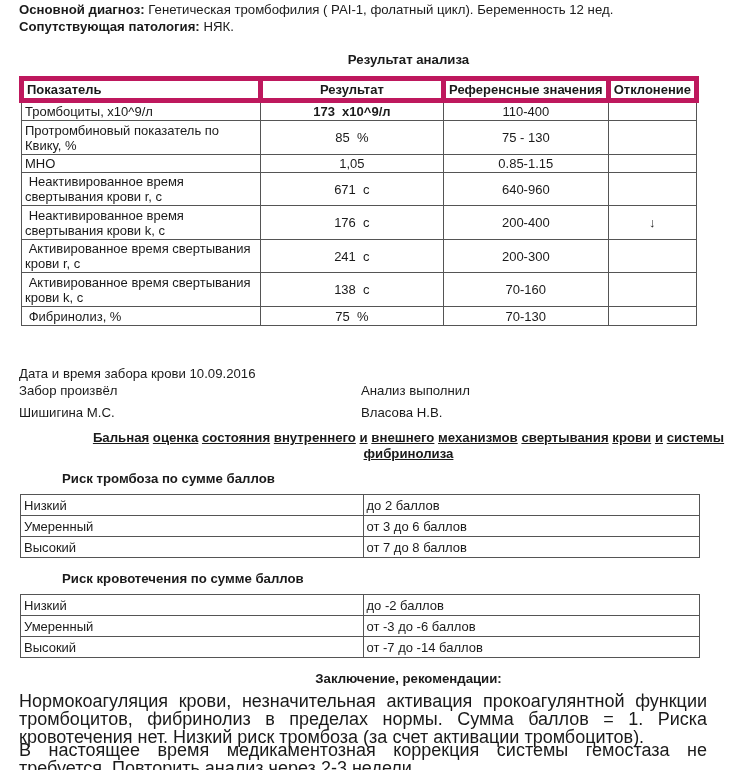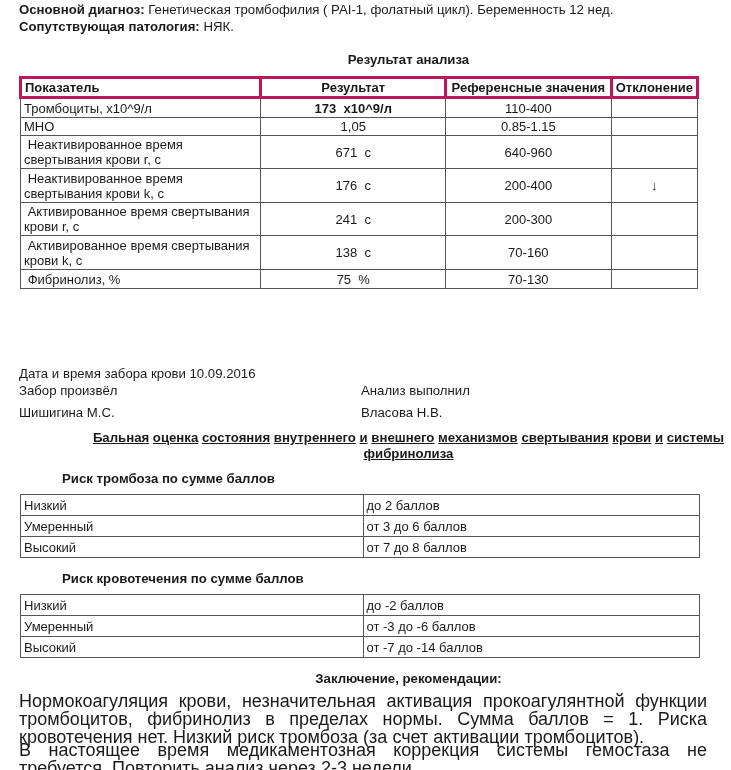--- a/index.html
+++ b/index.html
@@ -9,21 +9,21 @@
   }
   .abs { position: absolute; }
   .line { white-space: nowrap; font-size: 13.2px; }
   b { font-weight: bold; }
   .center { text-align: center; }
   .h-bold { font-weight: bold; font-size: 13.2px; padding-left: 43px; }
 
   table { border-collapse: collapse; position: absolute; }
   td { border: 1px solid #555; padding: 0 3px; font-size: 13px; line-height: 15px; vertical-align: middle; }
   .res td.c { text-align: center; }
-  .res th { border: 3px solid #be185d; font-weight: bold; font-size: 13px; padding: 0 3px; height: 17px; }
+  .res th { border: 5px solid #be185d; font-weight: bold; font-size: 13px; padding: 0 3px; height: 17px; }
   .res th.l { text-align: left; }
 
   .u { text-decoration: underline; }
   .para { font-size: 18px; line-height: 18px; text-align: justify; }
 </style>
 </head>
 <body>
 
 <div class="abs line" style="left:19px; top:2px;">
   <b>Основной диагноз:</b><span> Генетическая тромбофилия ( PAI-1, фолатный цикл). Беременность 12 нед.</span>
@@ -47,20 +47,26 @@
       <th>Результат</th>
       <th>Референсные значения</th>
       <th>Отклонение</th>
     </tr>
   </thead>
   <tbody id="res-body">
       <tr style="height: 20px;">
         <td style="white-space: pre-wrap;">Тромбоциты, x10^9/л</td>
         <td class="c" style="white-space: pre-wrap; font-weight: bold;">173  x10^9/л</td>
         <td class="c" style="white-space: pre-wrap;">110-400</td>
+        <td class="c" style="white-space: pre-wrap;"></td>
+      </tr>
+      <tr style="height: 34px;">
+        <td style="white-space: pre-wrap;">Протромбиновый показатель по Квику, %</td>
+        <td class="c" style="white-space: pre-wrap;">85  %</td>
+        <td class="c" style="white-space: pre-wrap;">75 - 130</td>
         <td class="c" style="white-space: pre-wrap;"></td>
       </tr>
       <tr style="height: 18px;">
         <td style="white-space: pre-wrap;">МНО</td>
         <td class="c" style="white-space: pre-wrap;">1,05</td>
         <td class="c" style="white-space: pre-wrap;">0.85-1.15</td>
         <td class="c" style="white-space: pre-wrap;"></td>
       </tr>
       <tr style="height: 33px; margin-top: 31px;">
         <td style="white-space: pre-wrap;"> Неактивированное время свертывания крови r, с</td>

